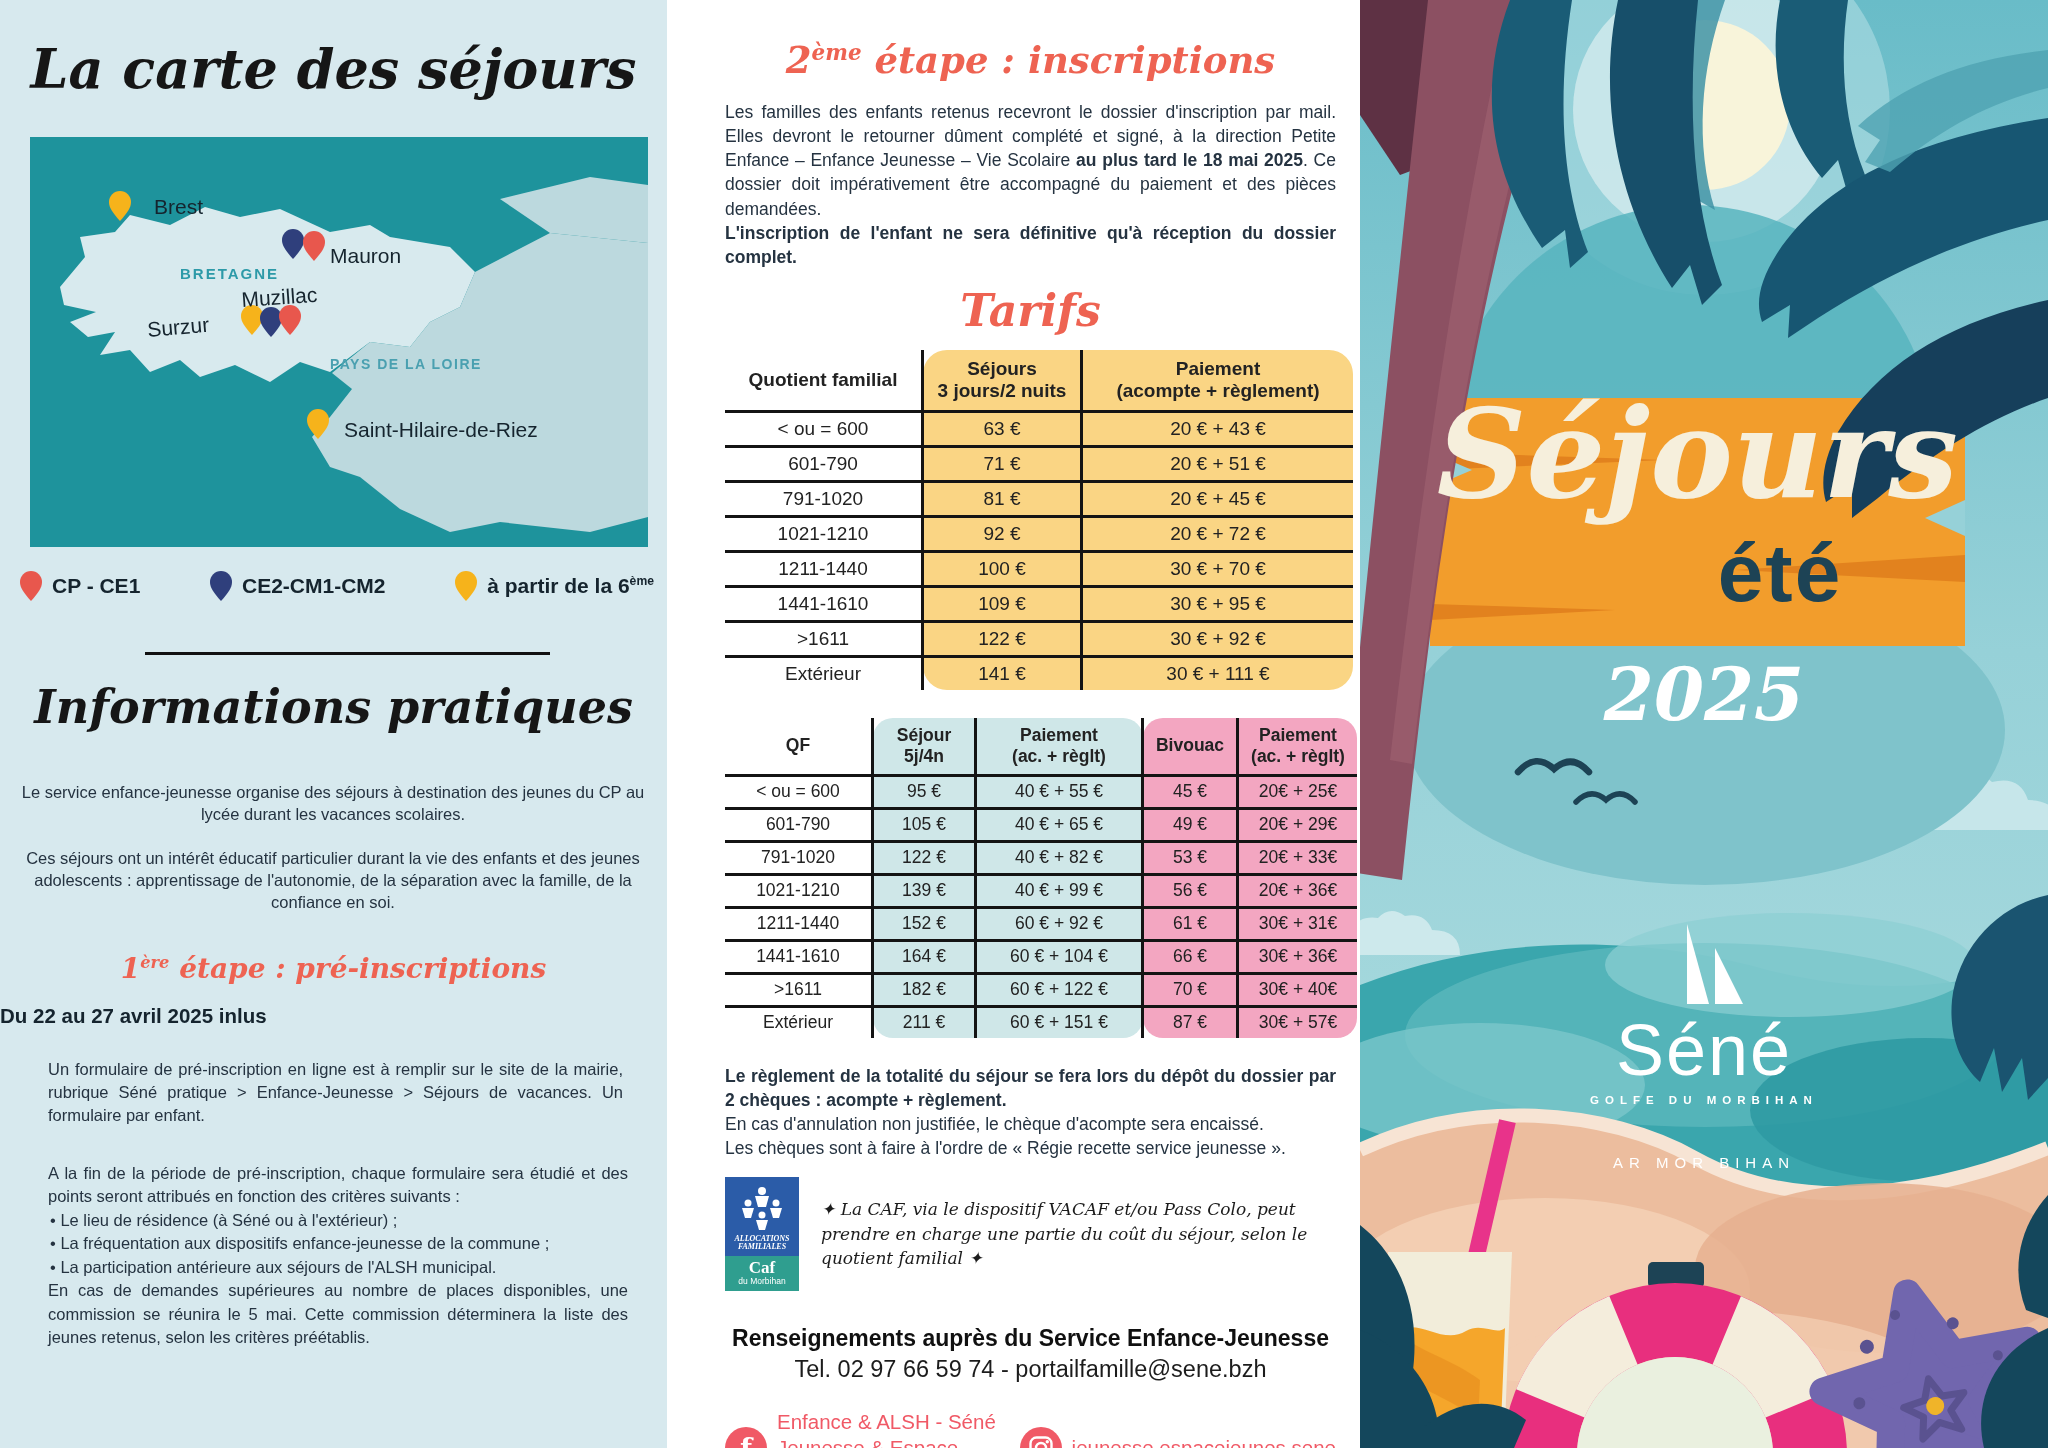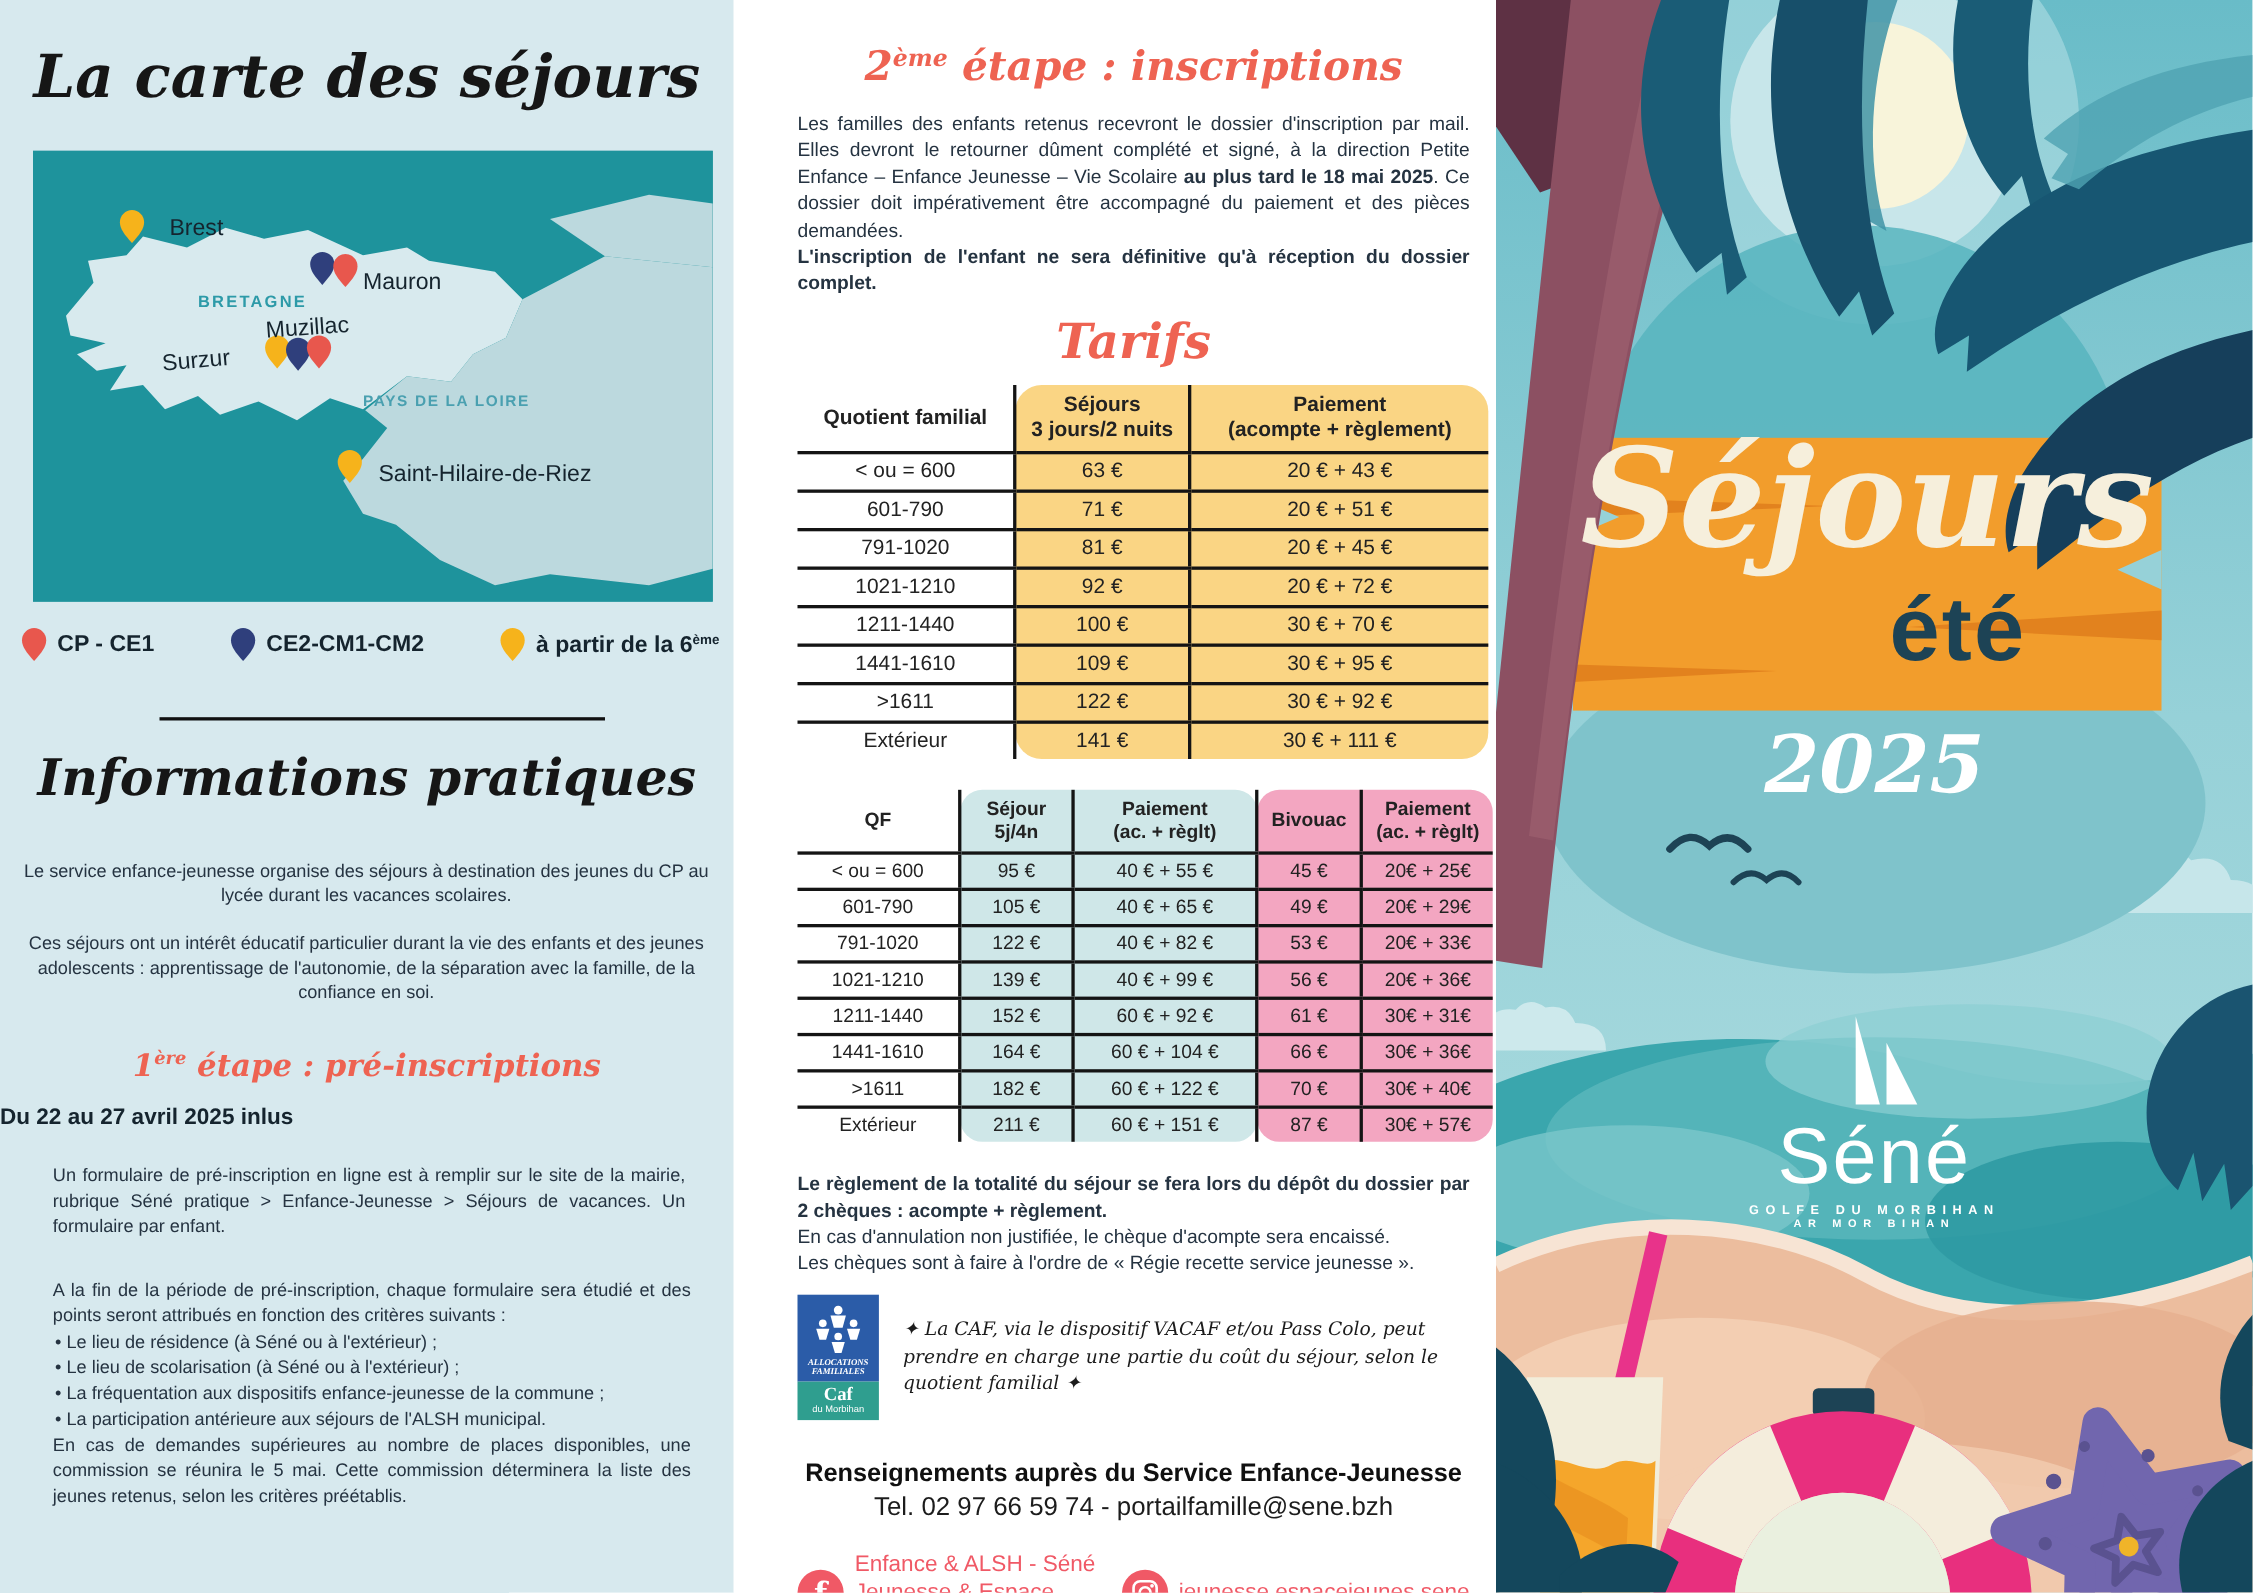--- a/index.html
+++ b/index.html
@@ -93,21 +93,21 @@
   .fb-glyph{color:#fff;font-family:"DejaVu Serif",serif;font-weight:bold;font-size:28px;line-height:1;margin-top:2px;}
 
   
   .panel-right svg.scene{position:absolute;left:0;top:0;}
   .sign-sejours{position:absolute;left:60px;top:392px;width:555px;text-align:center;font-size:124px;line-height:1;color:#f6efdc;z-index:3;}
   .sign-ete{position:absolute;left:140px;top:532px;width:560px;text-align:center;font-weight:bold;font-size:82px;line-height:1;color:#1d4355;z-index:3;letter-spacing:2px;}
   .year{position:absolute;left:0;top:652px;width:688px;text-align:center;font-size:72px;color:#ffffff;z-index:3;}
   .sene-logo{position:absolute;left:0;top:918px;width:688px;text-align:center;color:#ffffff;z-index:3;}
   .sene-name{font-size:72px;line-height:1;letter-spacing:2px;font-family:"Liberation Sans",sans-serif;}
   .sene-sub1{margin-top:8px;font-size:11.5px;font-weight:bold;letter-spacing:6px;}
-  .sene-sub2{font-size:10px;font-weight:bold;letter-spacing:6px;}
+  .sene-sub2{font-size:15px;font-weight:normal;letter-spacing:6px;margin-top:48px;}
 </style>
 </head>
 <body>
 
 <div class="stage">
 
   <div class="panel-left">
     <div class="map-title script-heading">La carte des séjours</div>
 
     <div class="map-box">
@@ -170,21 +170,20 @@
 
     <div class="step1-title script-heading coral">
       <span>1</span><sup>ère</sup><span> étape : pré-inscriptions</span>
     </div>
     <div class="step1-date">Du 22 au 27 avril 2025 inlus</div>
     <div class="step1-p1">Un formulaire de pré-inscription en ligne est à remplir sur le site de la mairie, rubrique Séné pratique &gt; Enfance-Jeunesse &gt; Séjours de vacances. Un formulaire par enfant.</div>
     <div class="step1-block">
       <div>A la fin de la période de pré-inscription, chaque formulaire sera étudié et des points seront attribués en fonction des critères suivants :</div>
       <ul>
           <li>Le lieu de résidence (à Séné ou à l'extérieur) ;</li>
-          <li>Le lieu de scolarisation (à Séné ou à l'extérieur) ;</li>
           <li>La fréquentation aux dispositifs enfance-jeunesse de la commune ;</li>
           <li>La participation antérieure aux séjours de l'ALSH municipal.</li>
         </ul>
       <div>En cas de demandes supérieures au nombre de places disponibles, une commission se réunira le 5 mai. Cette commission déterminera la liste des jeunes retenus, selon les critères préétablis.</div>
     </div>
   </div>
 
   <div class="panel-middle">
     <div class="step2-title script-heading coral">
       <span>2</span><sup>ème</sup><span> étape : inscriptions</span>

